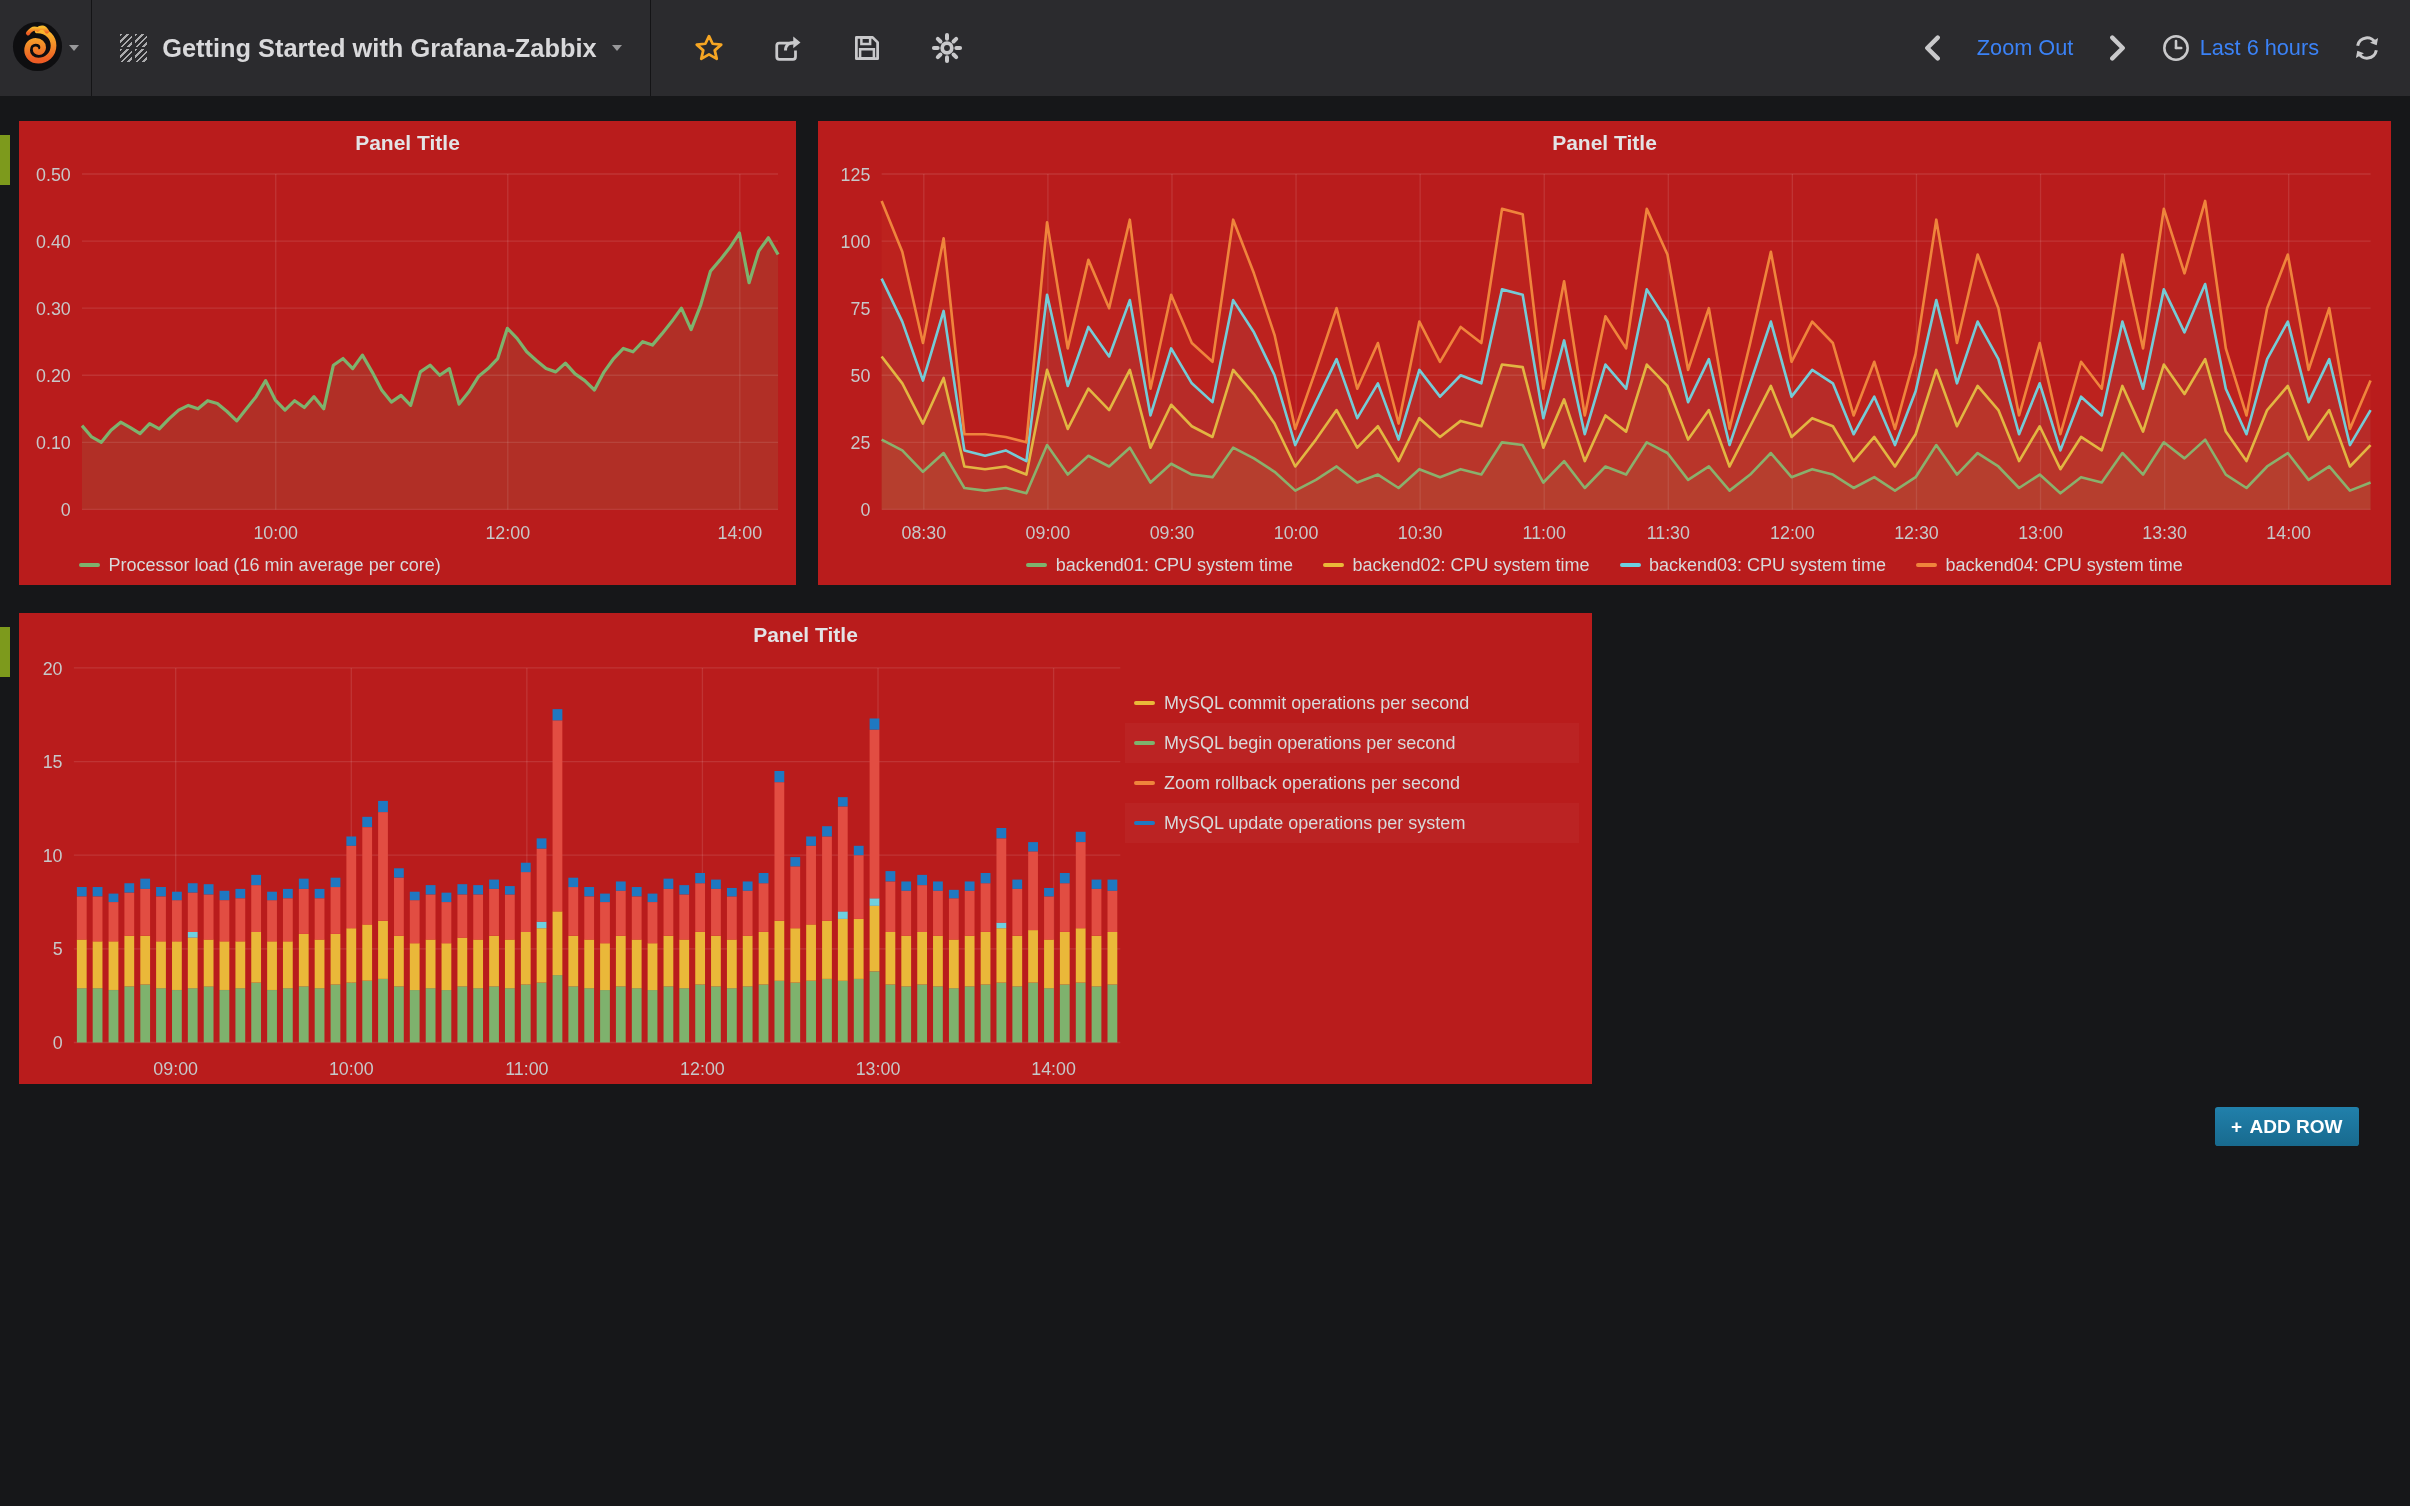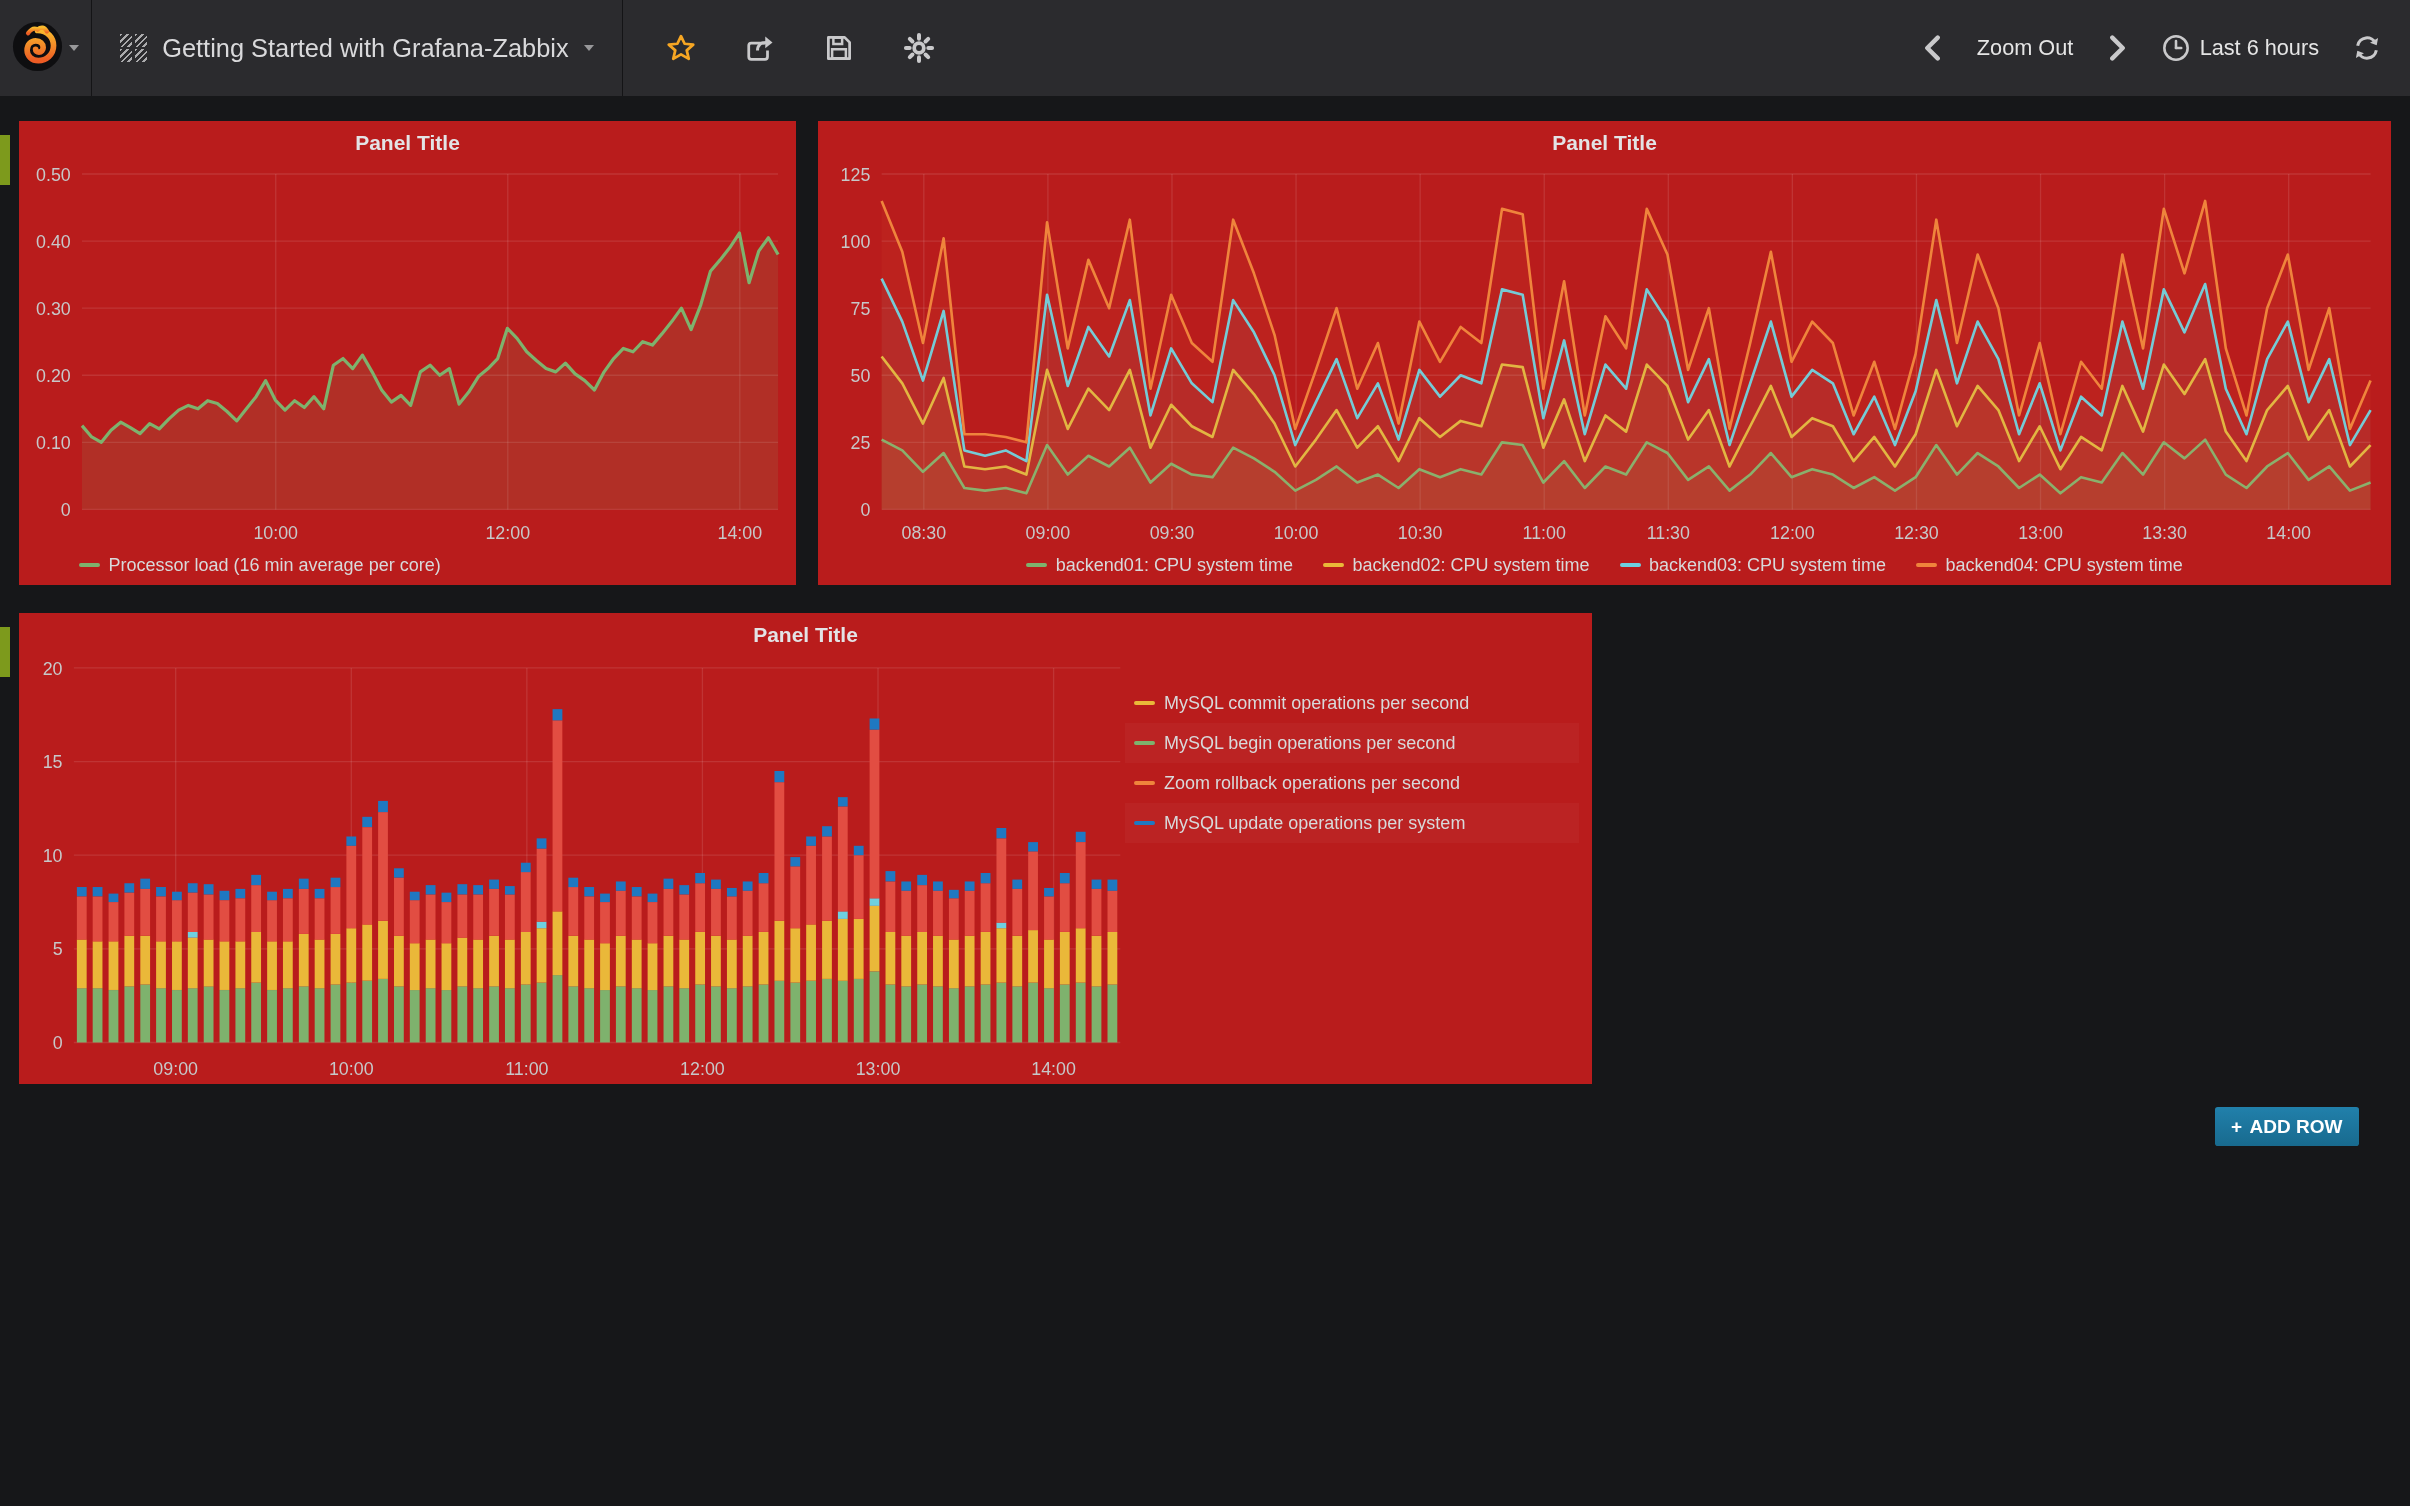--- a/index.html
+++ b/index.html
@@ -5,29 +5,29 @@
   html,body{margin:0;padding:0;background:#161719;}
   .page{position:relative;width:2411px;height:1507px;overflow:hidden;background:#161719;
         font-family:"Liberation Sans",sans-serif;color:#d8d9da;}
   
   .navbar{position:absolute;top:0;left:0;width:2411px;height:96px;background:#2b2b2e;
           display:flex;align-items:center;}
   .logo-block{width:91px;height:100%;display:flex;align-items:center;justify-content:center;
               gap:6.6px;border-right:1.9px solid #141416;cursor:pointer;}
   .dash-title-block{height:100%;display:flex;align-items:center;gap:15px;padding:0 28px;
                     border-right:1.9px solid #141416;cursor:pointer;}
-  .dash-title{font-size:25.4px;color:#d9d9db;}
+  .dash-title{font-size:25.4px;color:#d9d9db;font-weight:bold;}
   .caret{width:0;height:0;border-left:5.6px solid transparent;border-right:5.6px solid transparent;
          border-top:6.6px solid #98989a;}
   .grid-icon{display:grid;grid-template-columns:12.2px 12.2px;grid-template-rows:12.2px 12.2px;gap:2.8px;}
   .grid-icon div{background:repeating-linear-gradient(135deg,#ababad 0 1.9px,rgba(0,0,0,0) 1.9px 4.7px);}
   .nav-icons{display:flex;align-items:center;gap:49px;padding:0 43px;}
   .icon-btn{cursor:pointer;display:flex;align-items:center;}
   .time-controls{margin-left:auto;display:flex;align-items:center;gap:34px;padding-right:30px;
-                 font-size:21.7px;color:#e5e5e5;}
+                 font-size:21.7px;color:#3b82f6;}
   .time-controls .icon-btn, .time-controls .txt-btn{cursor:pointer;display:flex;align-items:center;gap:9.4px;}
   
   .panel{position:absolute;background:#b91c1c;display:flex;flex-direction:column;}
   .panel-title{height:38px;line-height:43px;text-align:center;font-size:21px;font-weight:bold;
                color:#e3e3e5;cursor:pointer;flex:none;}
   .legend-inline{display:flex;align-items:center;gap:30px;padding-left:60px;font-size:18px;
                  height:40px;color:#d8d9da;}
   .legend-inline.centered{justify-content:center;padding-left:0;}
   .legend-item{display:flex;align-items:center;cursor:pointer;white-space:nowrap;}
   .dash{display:inline-block;width:21px;height:4.7px;border-radius:1.9px;margin-right:8.5px;}

